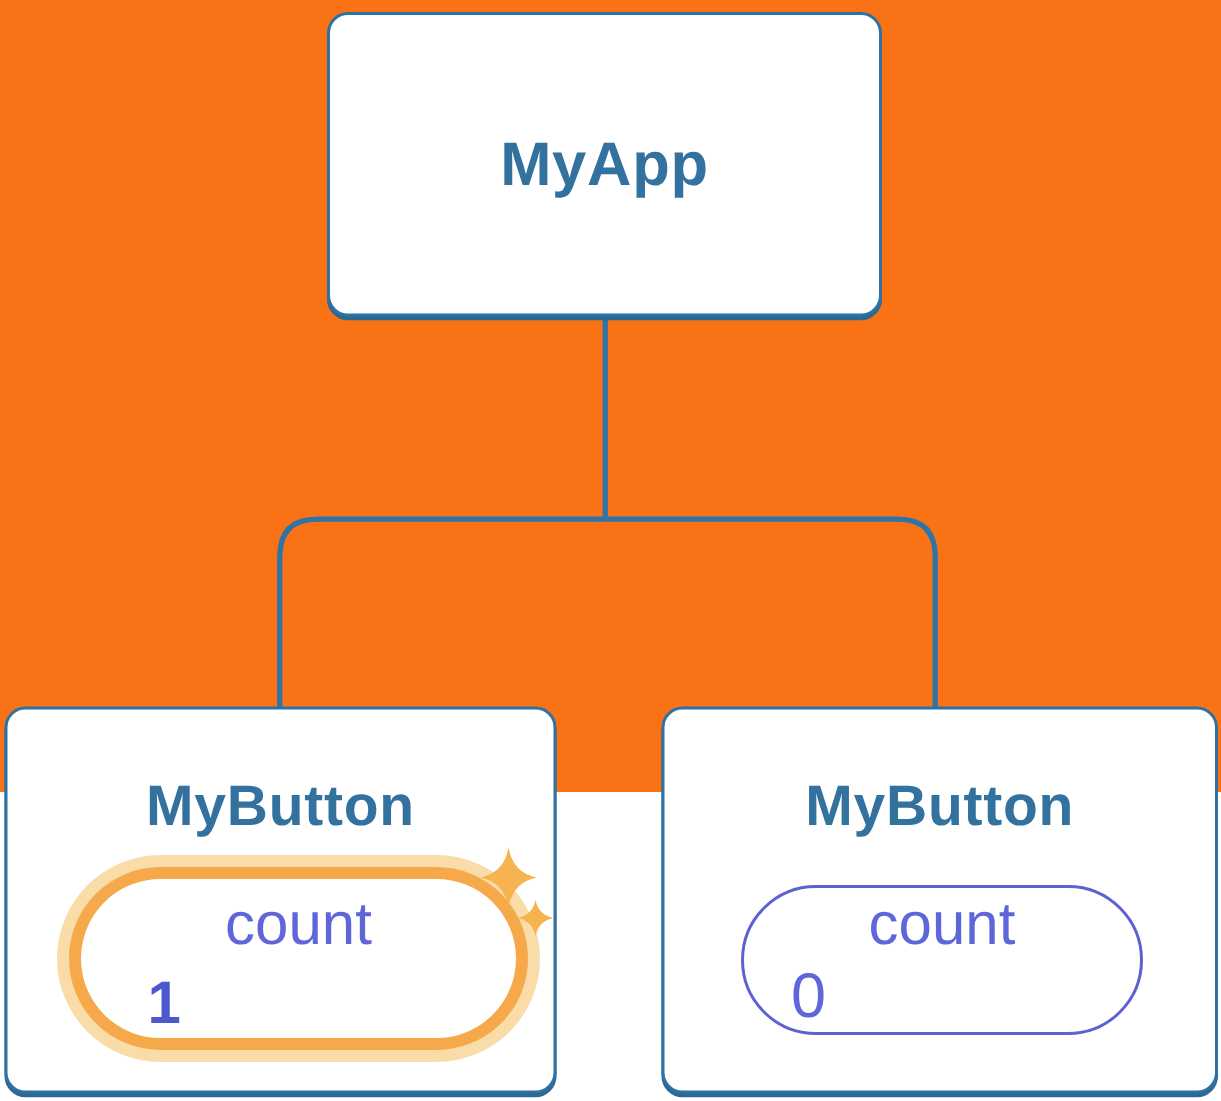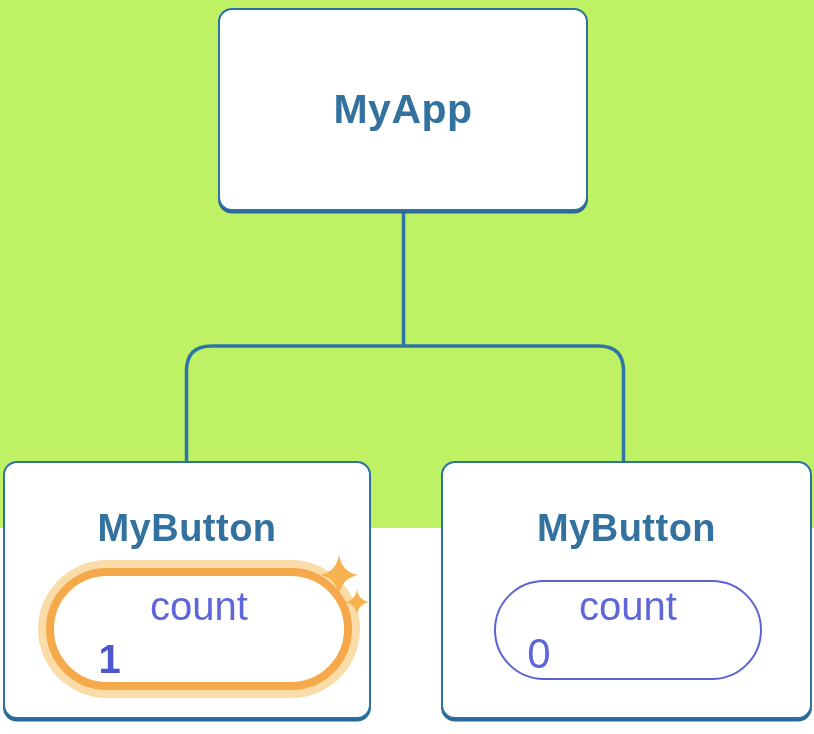--- a/index.html
+++ b/index.html
@@ -7,21 +7,21 @@
     padding: 0;
     width: 814px;
     height: 734px;
     overflow: hidden;
     font-family: "Liberation Sans", sans-serif;
   }
   .canvas {
     position: relative;
     width: 814px;
     height: 528px;
-    background: #bef264;
+    background: #f97316;
   }
   .connectors {
     position: absolute;
     left: 0; top: 0;
     width: 814px; height: 734px;
     pointer-events: none;
   }
   .connectors path {
     fill: none;
     stroke: #2e74a7;
@@ -37,21 +37,21 @@
   }
   .node-root {
     left: 218px; top: 8px;
     width: 370px; height: 203px;
     display: flex;
     align-items: center;
     justify-content: center;
   }
   .node-root .node-title { font-size: 41px; }
   .node-child {
-    top: 461px;
+    top: 471px;
     width: 368px; height: 258px; padding-left: 10px;
   }
   .node-left  { left: 3px; }
   .node-right { left: 441px; width: 371px; }
   .node-title {
     color: #33719f;
     font-weight: 700;
     font-size: 38px;
     letter-spacing: 0.5px;
   }

